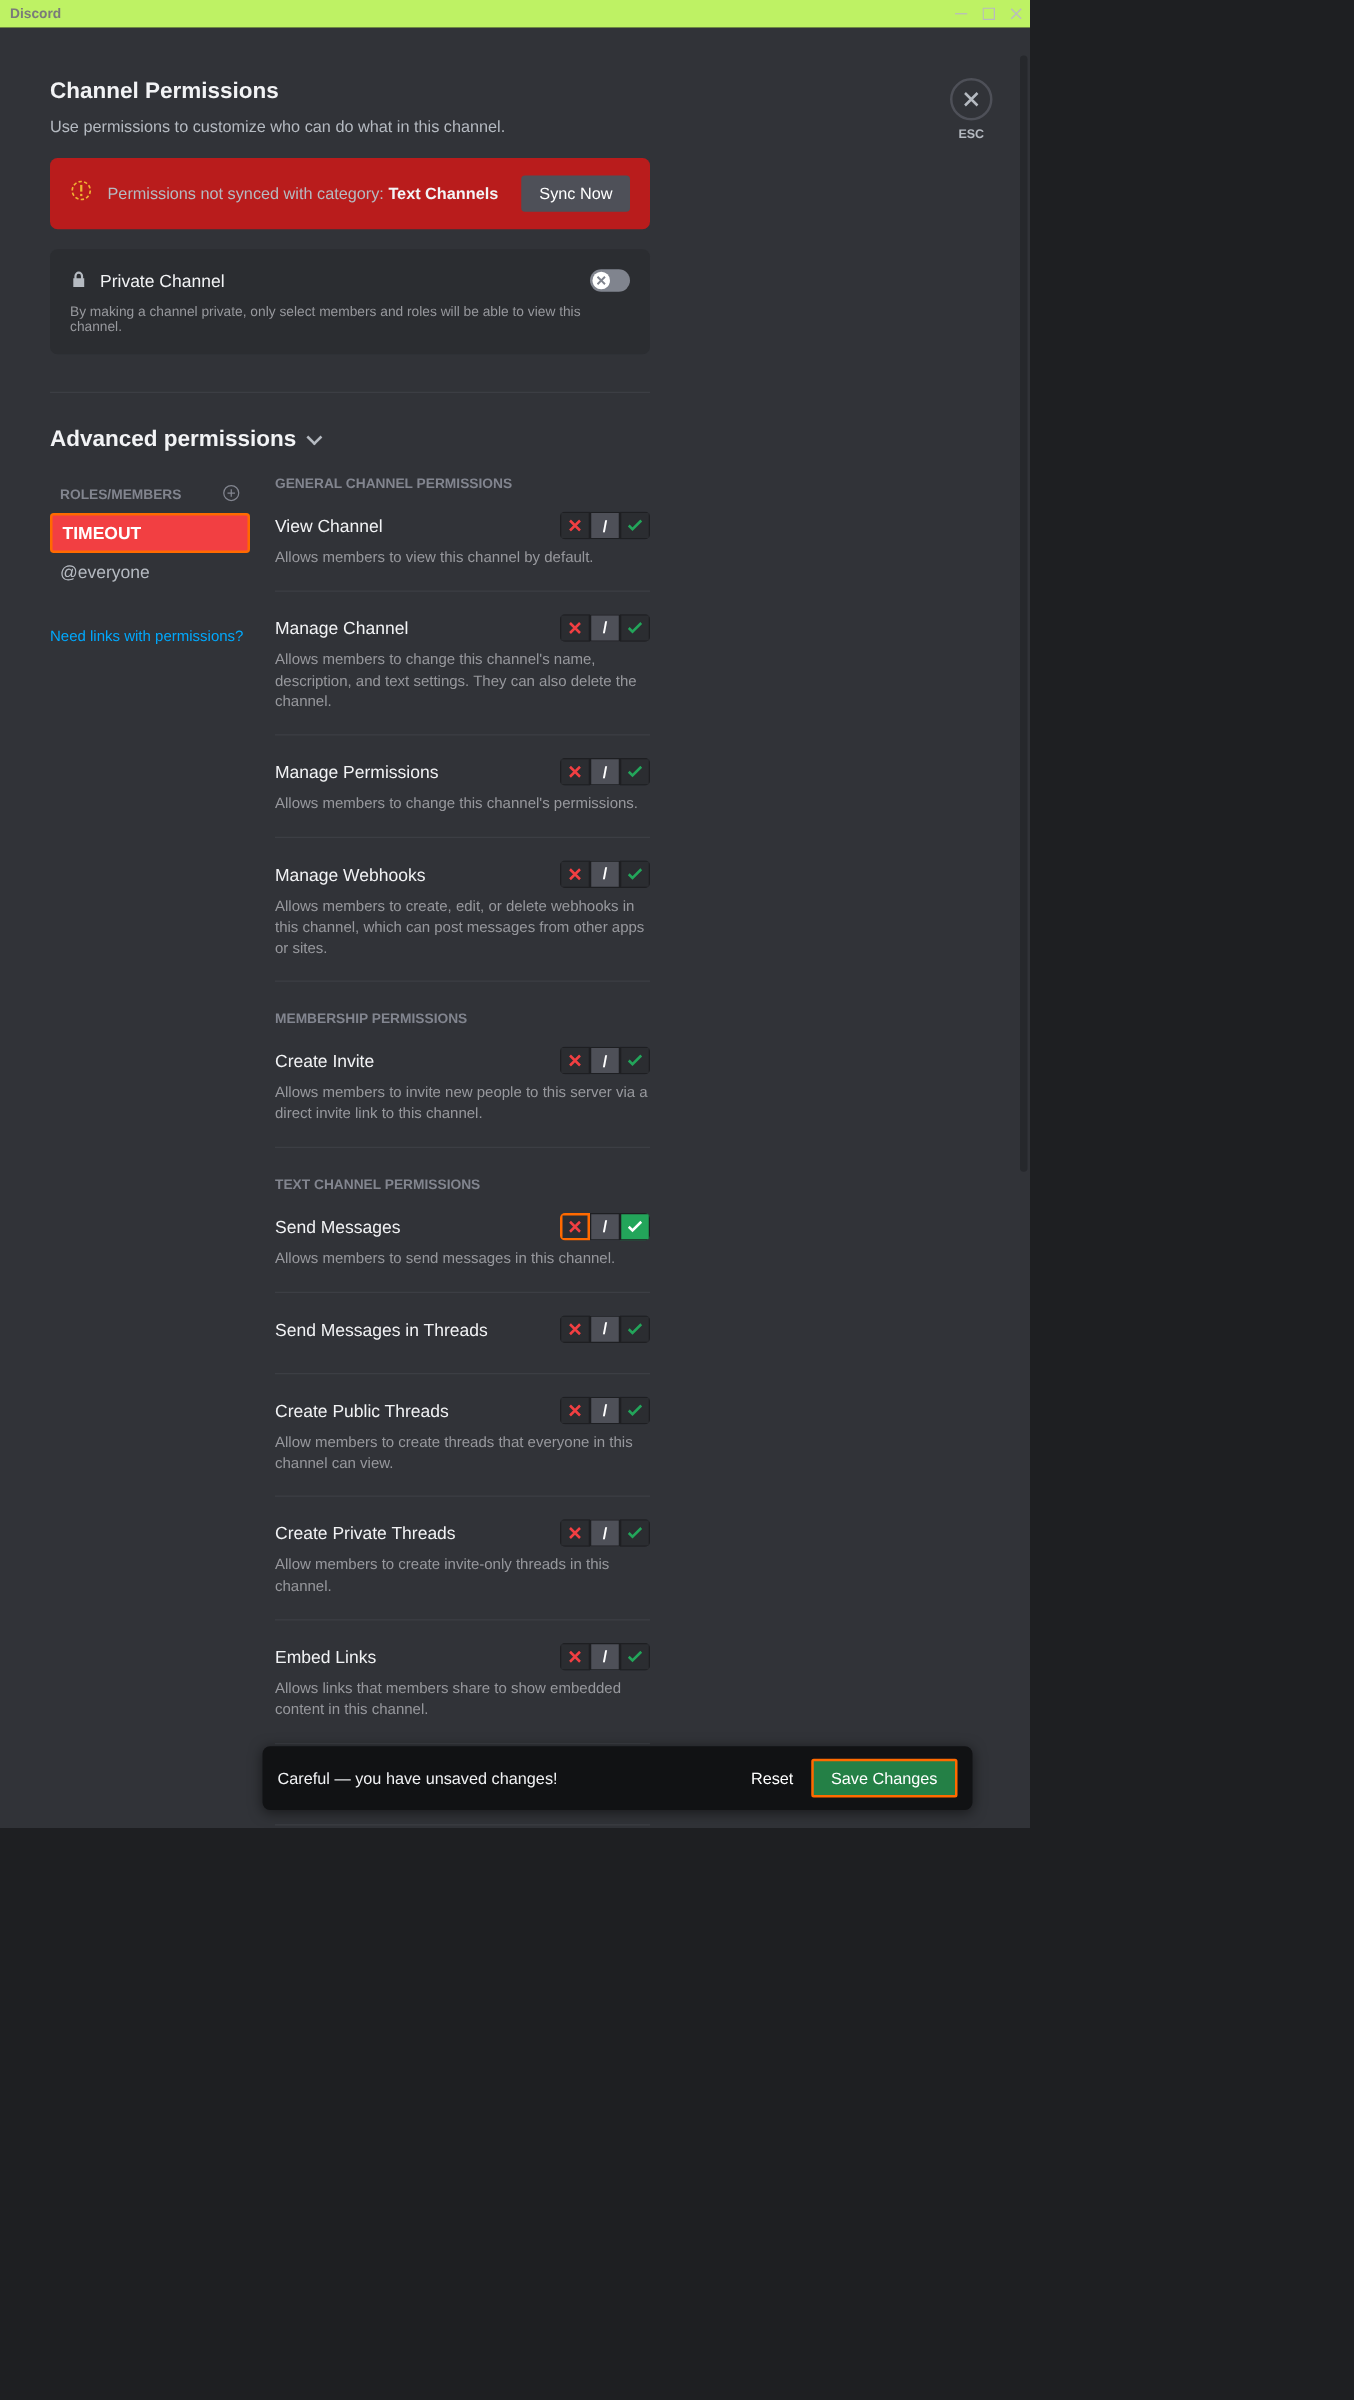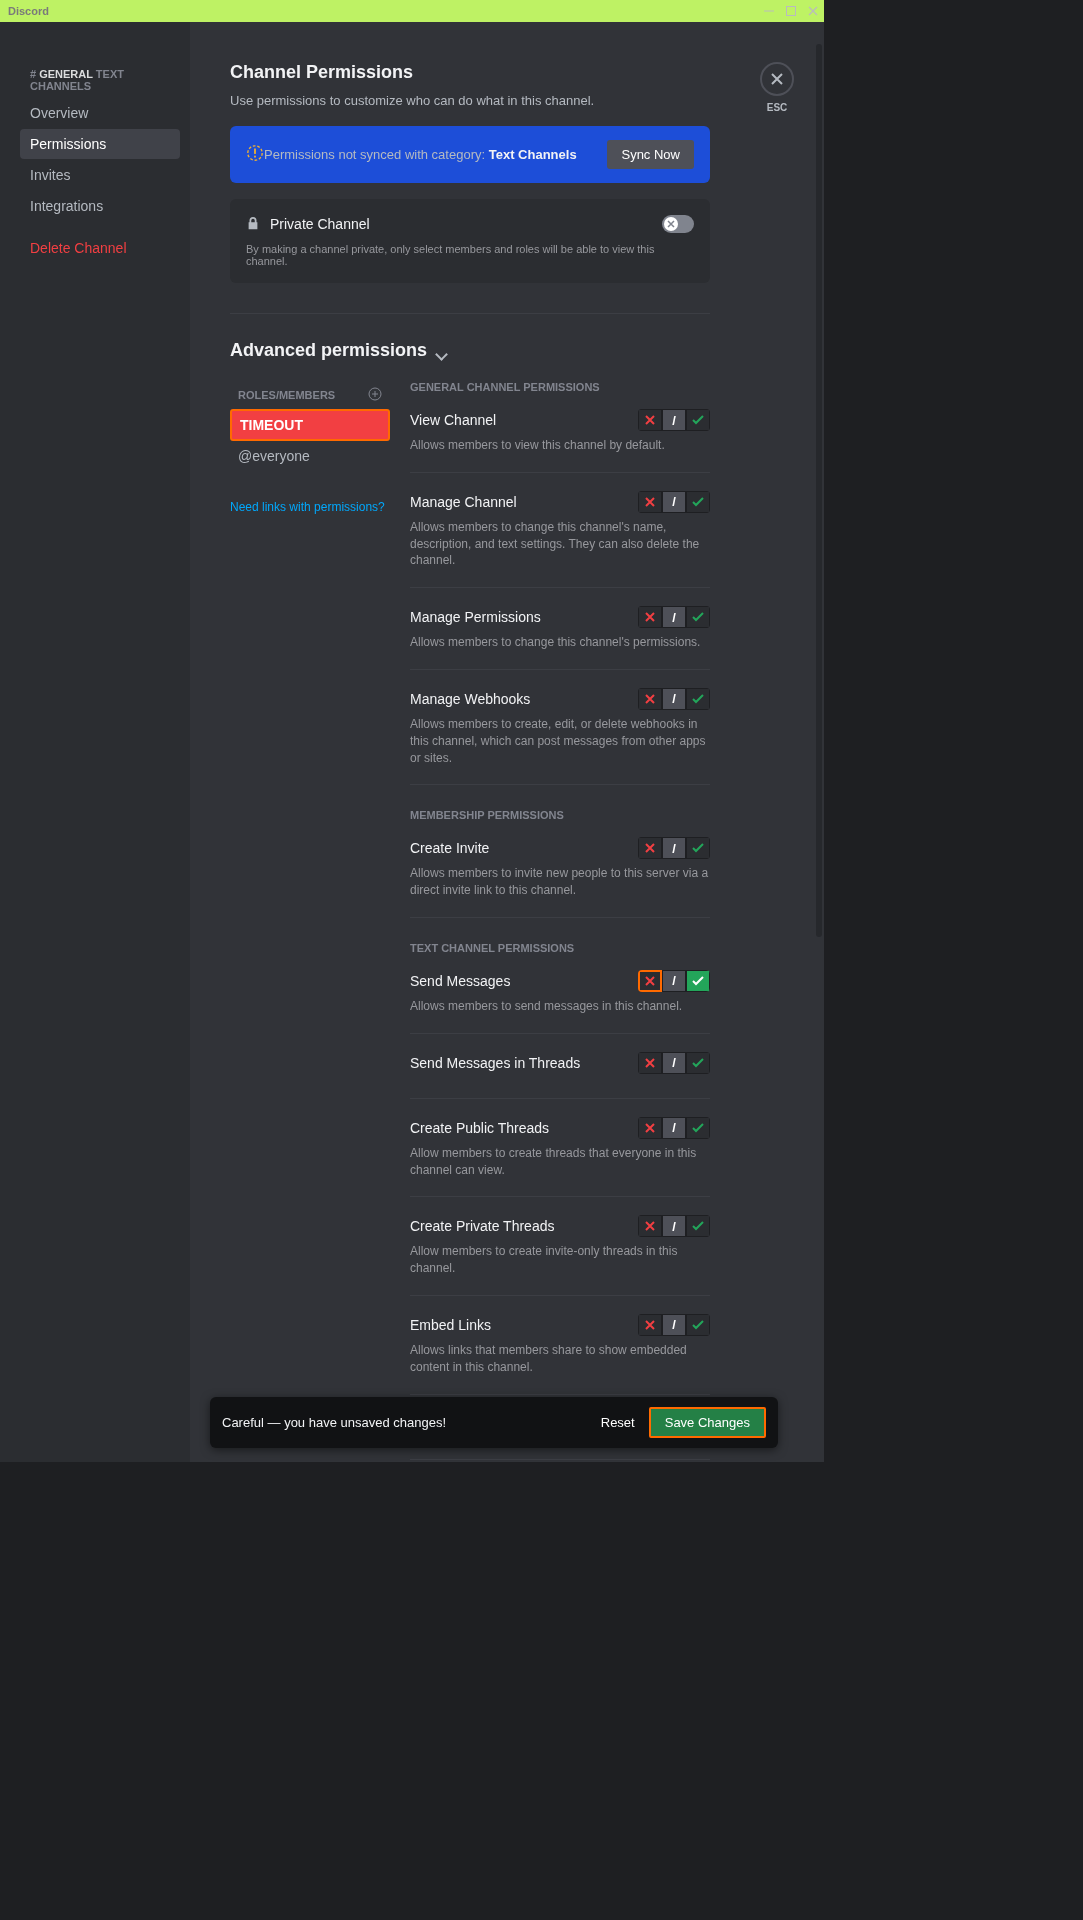--- a/index.html
+++ b/index.html
@@ -108,25 +108,26 @@
   font-weight: 600;
   color: #f2f3f5;
   margin-bottom: 10px;
 }
 .page-subtitle {
   font-size: 13px;
   color: #b5bac1;
   margin-bottom: 18px;
 }
 .sync-box {
-  background: #1d4ed8;
+  background: #b91c1c;
   border-radius: 6px;
   padding: 14px 16px;
   display: flex;
   align-items: center;
+  gap: 12px;
   margin-bottom: 16px;
 }
 .sync-icon {
   color: #f0b232;
   flex-shrink: 0;
 }
 .sync-text {
   font-size: 13px;
   color: #b5bac1;
   flex: 1;
@@ -175,21 +176,21 @@
   display: flex;
   align-items: center;
   justify-content: center;
 }
 .section-title {
   font-size: 18px;
   font-weight: 600;
   color: #f2f3f5;
   margin-bottom: 20px;
   display: flex;
-  align-items: flex-end;
+  align-items: center;
   gap: 10px;
 }
 .two-col {
   display: flex;
   gap: 20px;
 }
 .roles-col { width: 160px; flex-shrink: 0; }
 .perms-col { flex: 1; }
 .roles-header {
   display: flex;
@@ -352,30 +353,20 @@
       </div>
     <div class="window-btn">
         <svg width="10" height="10" viewBox="0 0 10 10">
           <path d="M1 1 L9 9 M9 1 L1 9" stroke="currentColor" stroke-width="1.2"></path>
         </svg>
       </div>
   </div>
 </div>
 
 <div class="main">
-  <div class="sidebar">
-    <div class="sidebar-header">
-      <span class="hash">#</span><span class="channel-name"> GENERAL </span><span class="suffix">TEXT CHANNELS</span>
-    </div>
-    <div class="sidebar-item">Overview</div>
-    <div class="sidebar-item active">Permissions</div>
-    <div class="sidebar-item">Invites</div>
-    <div class="sidebar-item">Integrations</div>
-    <div class="sidebar-item danger">Delete Channel</div>
-  </div>
 
   <div class="content-wrapper">
     <div class="close-btn">
       <div class="close-circle">
         <svg width="14" height="14" viewBox="0 0 14 14">
             <path d="M2 2 L12 12 M12 2 L2 12" stroke="currentColor" stroke-width="2"></path>
           </svg>
       </div>
       <div class="close-label">ESC</div>
     </div>

